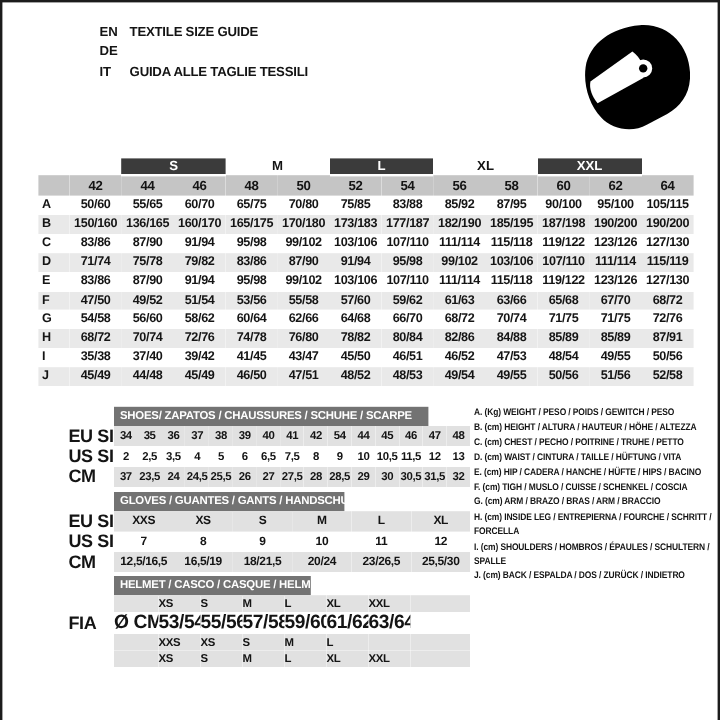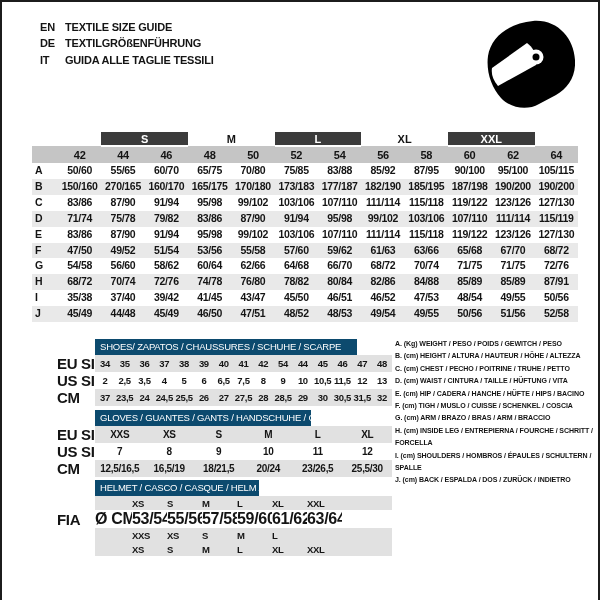--- a/index.html
+++ b/index.html
@@ -5,21 +5,21 @@
   * { margin:0; padding:0; box-sizing:border-box; }
   html,body { width:600px; height:600px; background:#fff; }
   body { font-family:"Liberation Sans", sans-serif; color:#141414; }
   .frame { position:relative; width:600px; height:600px; overflow:hidden; background:#fff;
            border-top:2px solid #1c1c1c; border-left:2px solid #1c1c1c; border-right:2px solid #1c1c1c; }
 
   
   .langs { position:absolute; left:38px; top:17px; font-size:11px; font-weight:bold;
            line-height:16.3px; letter-spacing:-0.2px; white-space:nowrap; }
   .lang-row { display:flex; }
-  .lang-row .code { width:25px; flex:0 0 25px; }
+  .lang-row .code { width:25px; flex:0 0 25px;margin-left:43px; }
 
   
   .helmet-icon { position:absolute; left:481px; top:16px; width:92px; height:90px; }
 
   
   table { border-collapse:collapse; table-layout:fixed; }
   td, th { padding:0; overflow:hidden; }
 
   
   .main { position:absolute; left:30px; top:130px; width:546px;
@@ -27,25 +27,25 @@
   .main .c-letter { width:26px; }
   .main td, .main th { text-align:center; white-space:nowrap; letter-spacing:-0.3px; height:15.9px; line-height:15.9px; }
   .main tr.groups th { height:14px; line-height:12px; font-size:11px; letter-spacing:0; }
   .main tr.groups th.dark { background:#3b3b3b; color:#fff; border-bottom:2px solid #fff; }
   .main tr.nums { background:#c5c5c5; }
   .main tr.nums td, .main tr.nums th { font-size:11px; height:16px; line-height:16px; }
   .main tbody tr:nth-child(even) { background:#e9e9e9; }
   .main tbody td:first-child { text-align:left; padding-left:3px; }
 
   
-  .bar { position:absolute; left:93px; height:16px; background:#0c4a6e; color:#fff;
-         font-size:9.5px; font-weight:normal; line-height:16px; padding-left:5px;
+  .bar { position:absolute; left:93px; height:16px; background:#737373; color:#fff;
+         font-size:9.5px; font-weight:bold; line-height:16px; padding-left:5px;
          letter-spacing:-0.2px; white-space:nowrap; }
   .shoes-bar { top:337px; width:262px; }
-  .gloves-bar { top:408px; width:216px; }
+  .gloves-bar { top:408px; width:192px; }
   .helm-bar  { top:478px; width:164px; }
 
   
   .sec { position:absolute; left:55px; width:335px; font-weight:bold; }
   .sec .c-label { width:38px; }
   .sec th { text-align:left; font-size:15px; white-space:nowrap; letter-spacing:-0.3px; }
   .sec td { text-align:center; font-size:9.5px; white-space:nowrap; letter-spacing:-0.3px; }
   .sec tr { height:16px; }
   .sec tr.shade td { background:#e1e1e1; }
   .shoes { top:353px; }
@@ -71,21 +71,20 @@
 
 <div class="frame">
 
   <header class="langs">
     <div class="lang-row">
         <span class="code">EN</span>
         <span>TEXTILE SIZE GUIDE</span>
       </div>
     <div class="lang-row">
         <span class="code">DE</span>
-        <span>TEXTILGRÖßENFÜHRUNG</span>
       </div>
     <div class="lang-row">
         <span class="code">IT</span>
         <span>GUIDA ALLE TAGLIE TESSILI</span>
       </div>
   </header>
 
   <div class="helmet-icon">
     <svg viewBox="0 0 92 90" width="92" height="90" aria-hidden="true">
       <path fill="#000" d="M50 3 C74 1 91 20 92 42 C93 59 85 70 73 77 L56 86 C44 93 27 90 18 80 C8 69 3 53 5 38 C8 18 27 5 50 3 Z"></path>
@@ -150,21 +149,21 @@
           <td>83/88</td>
           <td>85/92</td>
           <td>87/95</td>
           <td>90/100</td>
           <td>95/100</td>
           <td>105/115</td>
         </tr>
       <tr>
           <td>B</td>
           <td>150/160</td>
-          <td>270/165</td>
+          <td>136/165</td>
           <td>160/170</td>
           <td>165/175</td>
           <td>170/180</td>
           <td>173/183</td>
           <td>177/187</td>
           <td>182/190</td>
           <td>185/195</td>
           <td>187/198</td>
           <td>190/200</td>
           <td>190/200</td>

